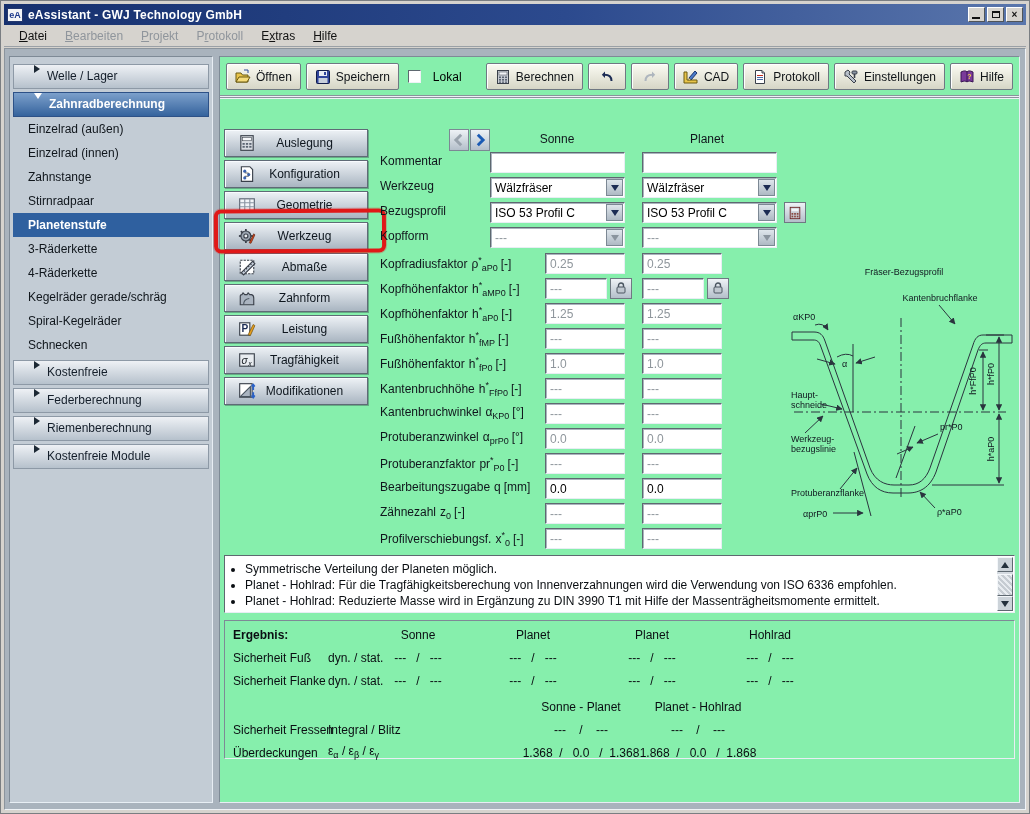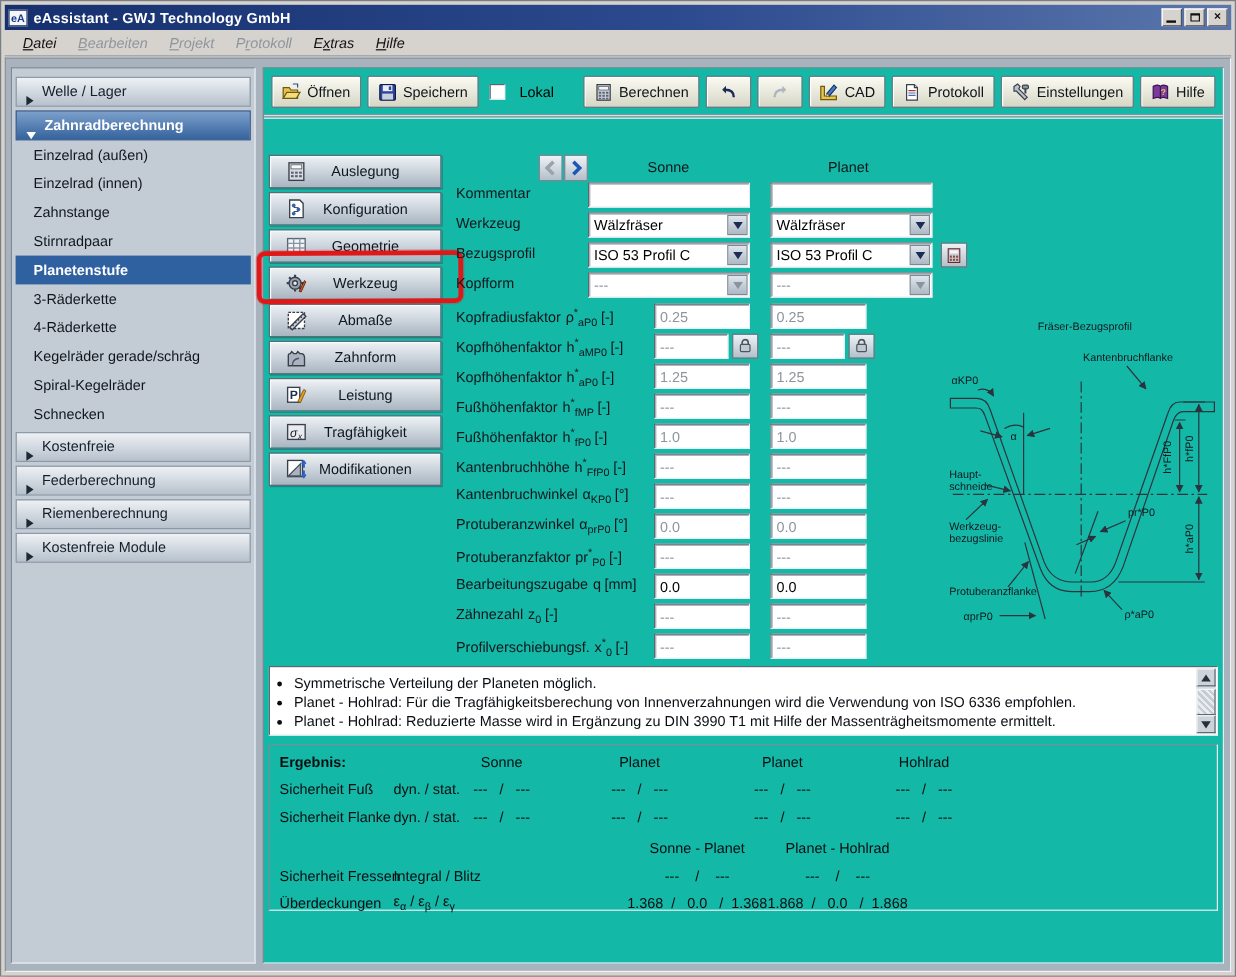--- a/index.html
+++ b/index.html
@@ -15,41 +15,41 @@
     color:#1c3a8c;font-size:9px;font-weight:bold;display:flex;align-items:center;justify-content:center;margin-right:5px;}
   .title-text{font-size:12px;font-weight:bold;letter-spacing:.2px;flex:1;white-space:nowrap;}
   .win-btn{width:17px;height:15px;background:#d6d3ce;border:1px solid;border-color:#fff #505458 #505458 #fff;
     margin-left:2px;display:flex;align-items:center;justify-content:center;font-size:10px;font-weight:bold;color:#111;position:relative;}
   .glyph-min{position:absolute;left:3px;bottom:2px;width:8px;height:2px;background:#111;}
   .glyph-max{width:8px;height:7px;border:1px solid #111;border-top-width:2px;}
 
   
   .menubar{position:absolute;left:3px;top:24px;right:3px;height:22px;background:#d6d3ce;
     display:flex;align-items:center;padding-left:6px;border-bottom:1px solid #9aa0a6;}
-  .menu-item{font-size:12px;color:#111;padding:2px 9px;white-space:nowrap;font-style:italic;}
+  .menu-item{font-size:12px;color:#111;padding:2px 9px;white-space:nowrap;}
   .menu-item.disabled{color:#8f959c;}
   .u{text-decoration:underline;}
 
   
   .content-bg{position:absolute;left:3px;top:47px;right:3px;bottom:3px;background:#a9b3bd;
     border:1px solid;border-color:#8b949d #eef2f6 #eef2f6 #8b949d;}
 
   
   .sidebar{position:absolute;left:8px;top:55px;width:204px;bottom:10px;background:#c3ccd5;
     border:1px solid;border-color:#7e8a96 #e8eef4 #e8eef4 #7e8a96;padding-top:4px;}
-  .side-header{height:25px;line-height:23px;margin:3px 3px 0 3px;padding-left:8px;font-size:12px;color:#141e2a;
-    background:linear-gradient(#eef1f5,#b6c1cc);border:1px solid #8d99a6;display:flex;align-items:flex-end;gap:7px;}
+  .side-header{height:25px;line-height:23px;margin:3px 3px 0 3px;padding-left:20px;font-size:12px;color:#141e2a;
+    background:linear-gradient(#eef1f5,#b6c1cc);border:1px solid #8d99a6;display:flex;align-items:flex-start;gap:7px;}
   .side-header.expanded{background:linear-gradient(#7ca0cb,#35639d);border-color:#2d5187;color:#fff;font-weight:bold;}
   .tri-right{width:0;height:0;border-top:4px solid transparent;border-bottom:4px solid transparent;border-left:6px solid #1c2834;}
   .tri-down{width:0;height:0;border-left:4px solid transparent;border-right:4px solid transparent;border-top:6px solid #ffffff;}
   .side-item{height:24px;line-height:24px;margin:0 3px;padding-left:15px;font-size:12px;color:#10161c;white-space:nowrap;}
   .side-item.selected{background:#2f609f;color:#fff;font-weight:bold;}
 
   
-  .main{position:absolute;left:218px;top:55px;right:9px;bottom:10px;background:#14b8a6;
+  .main{position:absolute;left:218px;top:55px;right:9px;bottom:10px;background:#86efac;
     border:1px solid;border-color:#7e8a96 #e8eef4 #e8eef4 #7e8a96;}
   .toolbar{display:flex;align-items:center;gap:5px;padding:6px 6px 5px 6px;}
   .tb-btn{display:inline-flex;align-items:center;gap:5px;height:27px;padding:0 8px;font-size:12px;color:#101418;
     background:linear-gradient(#fbfbf3,#d6d6c6);border:1px solid #6f7882;border-radius:2px;
     box-shadow:inset 1px 1px 0 #fff;white-space:nowrap;}
   .tb-btn.square{padding:0 10px;}
   .tb-btn.disabled{color:#9aa2aa;}
   .tb-spacer{width:24px;}
   .tb-check{display:flex;align-items:center;gap:12px;font-size:12px;padding:0 4px;}
   .checkbox{width:13px;height:13px;background:#fff;border:1px solid;border-color:#5e6870 #eef2f6 #eef2f6 #5e6870;}

